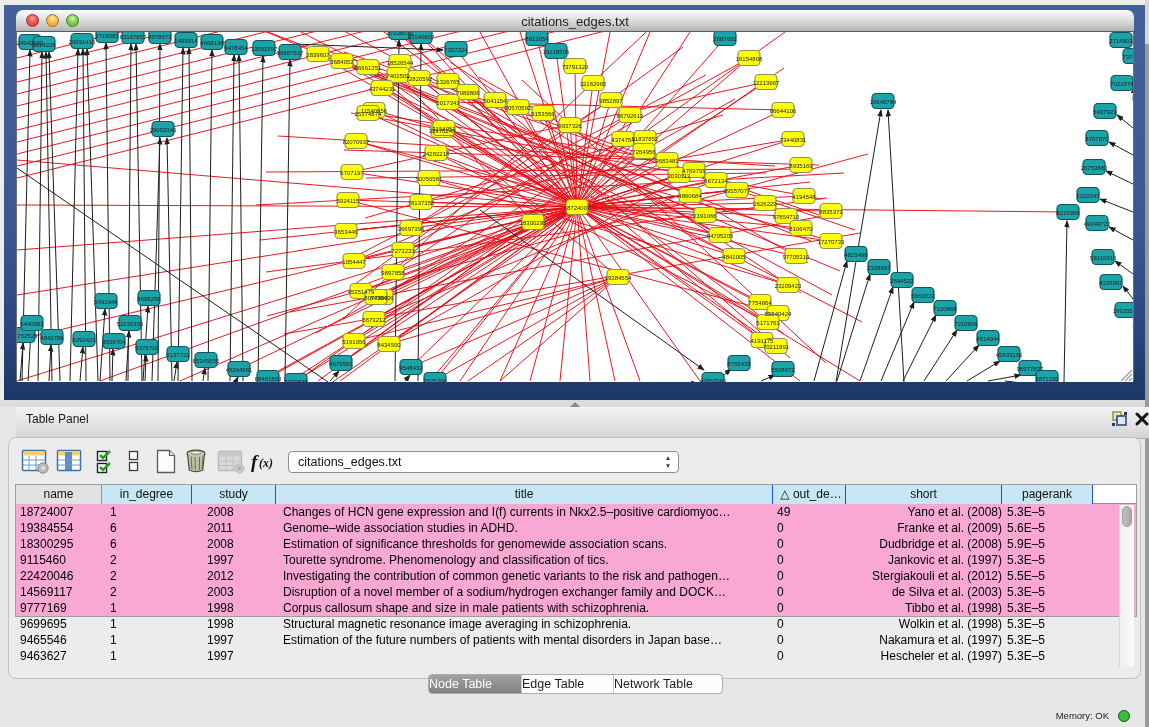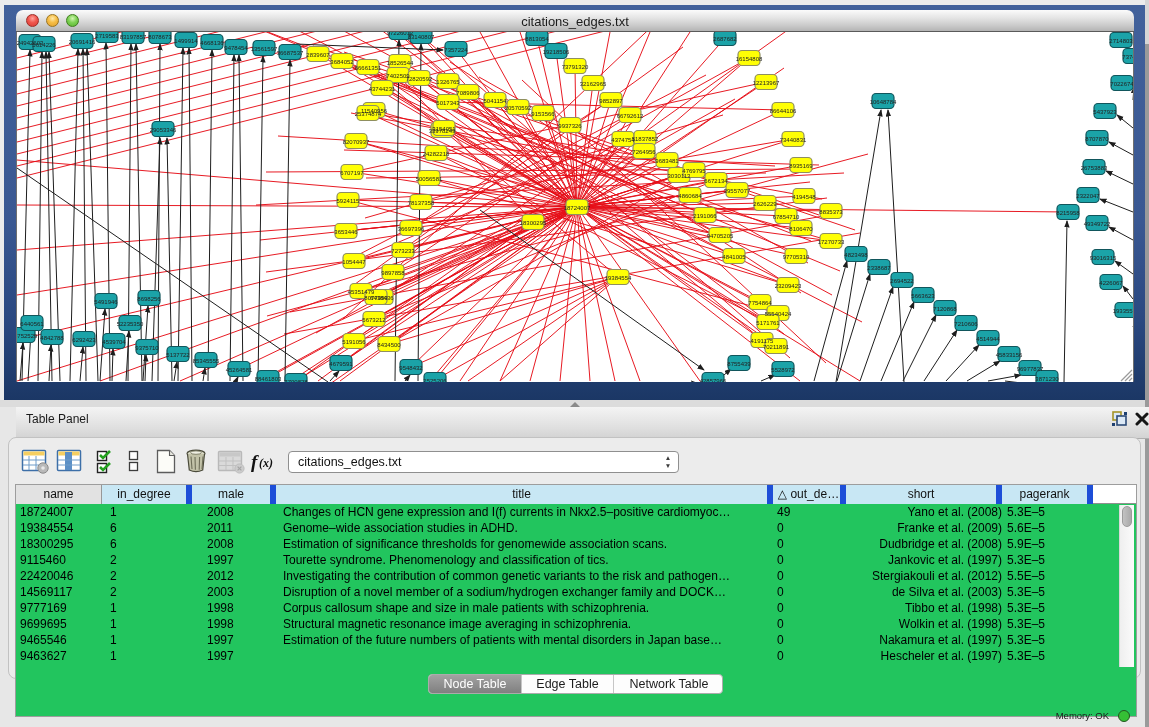--- a/index.html
+++ b/index.html
@@ -38,45 +38,45 @@
   background:linear-gradient(180deg,#f4f4f4,#dedede 70%,#d3d3d3);border-bottom:1px solid #aeaeae}
 #phead .t{position:absolute;left:10px;top:5px;font-size:12px;color:#1a1a1a}
 #pbody{position:absolute;left:8px;top:37px;width:1133px;height:242px;background:#ececec;
   border:1px solid #c2c2c2;border-radius:8px}
 
 #tools{position:absolute;left:10px;top:10px;width:270px;height:28px}
 #combo{position:absolute;left:279px;top:13px;width:391px;height:22px;background:#fff;
   border:1px solid #8f8f8f;border-radius:4px;font-size:12.5px;color:#111;line-height:20px;padding-left:9px}
 #combo .ar{position:absolute;right:5px;top:2px;width:10px;height:18px;color:#3a3a3a;font-size:6.5px;line-height:8px;text-align:center}
 
-#tbl{position:absolute;left:6px;top:46px;width:1122px;height:233px;background:#22c55e;border:1px solid #9d9d9d}
+#tbl{position:absolute;left:6px;top:46px;width:1122px;height:133px;background:#f9a8d4;border:1px solid #9d9d9d}
 #thead{position:absolute;left:0;top:0;width:100%;height:19px;border-bottom:1px solid #8f8f8f;background:#fff}
 .th{position:absolute;top:0;height:19px;font-size:12px;color:#111;text-align:center;line-height:18px;
-  background:#c8e7f4;border-right:6px solid #1d4ed8}
+  background:#c8e7f4;border-right:1px solid #1d4ed8}
 #th0{left:0;width:86px;background:#e2e2e2;border-right:1px solid #979797}
 #th1{left:86px;width:90px}
 #th2{left:176px;width:84px}
 #th3{left:260px;width:497px}
 #th4{left:757px;width:73px;text-align:center;padding-left:4px}
 #th5{left:830px;width:156px}
 #th6{left:986px;width:91px}
 #rowsbox{position:absolute;left:0;top:20px;width:1077px;height:163px;overflow:hidden}
 .tr{position:relative;width:100%;height:16px;font-size:12px;color:#000;white-space:nowrap}
 .tr div{position:absolute;top:0;height:16px;line-height:15px;overflow:hidden}
 .c0{left:4px;width:82px}.c1{left:94px;width:80px}.c2{left:191px;width:66px}
 .c3{left:267px;width:488px}.c4{left:761px;width:68px}
 .c5{left:830px;width:156px;text-align:right}.c6{left:991px;width:85px}
 #vsb{position:absolute;right:2px;top:20px;width:15px;height:162px;
   background:linear-gradient(90deg,#efefef,#fbfbfb);border-left:1px solid #d8d8d8}
 #vsb .th1{position:absolute;left:2px;top:1px;width:10px;height:21px;border-radius:5px;
   background:linear-gradient(90deg,#c2c2c2,#a9a9a9);border:1px solid #9b9b9b}
 
 #tabs{position:absolute;left:428px;top:274px;z-index:5;width:295px;height:20px;background:#fdfdfd;
   border:1px solid #ababab;border-radius:4px;overflow:hidden;font-size:12.5px}
-#tabs div{position:absolute;top:0;height:20px;line-height:19px;text-align:center;color:#1c1c1c}
+#tabs div{position:absolute;top:0;height:20px;line-height:19px;text-align:left;color:#1c1c1c}
 #tab1{left:0;width:92px;background:linear-gradient(180deg,#a2a2a2,#7c7c7c);color:#fff !important}
 #tab2{left:92px;width:92px;border-left:1px solid #c6c6c6}
 #tab3{left:184px;width:111px;border-left:1px solid #c6c6c6}
 
 #mem{position:absolute;right:36px;top:310px;font-size:9.5px;color:#1a1a1a}
 #led{position:absolute;right:15px;top:310px;width:12px;height:12px;border-radius:50%;
   background:#35c035;border:1.5px solid #23571f}
 
 #fico{position:absolute;right:34px;top:4px;width:15px;height:15px}
 #xico{position:absolute;right:12px;top:4px;width:14px;height:15px}
@@ -693,21 +693,21 @@
         </g>
 
         <text x="232" y="20" font-family="Liberation Serif,serif" font-style="italic" font-weight="bold" font-size="19" fill="#101010">f</text>
         <text x="240" y="19" font-family="Liberation Serif,serif" font-style="italic" font-weight="bold" font-size="12" fill="#101010">(x)</text>
       </svg>
       <div id="combo">citations_edges.txt<div class="ar">▲<br>▼</div></div>
       <div id="tbl">
         <div id="thead">
           <div class="th" id="th0">name</div>
           <div class="th" id="th1">in_degree</div>
-          <div class="th" id="th2">male</div>
+          <div class="th" id="th2">study</div>
           <div class="th" id="th3">title</div>
           <div class="th" id="th4">△ out_de…</div>
           <div class="th" id="th5">short</div>
           <div class="th" id="th6">pagerank</div>
         </div>
         <div id="rowsbox">
 <div class="tr">
               <div class="c0">18724007</div>
               <div class="c1">1</div>
               <div class="c2">2008</div>

